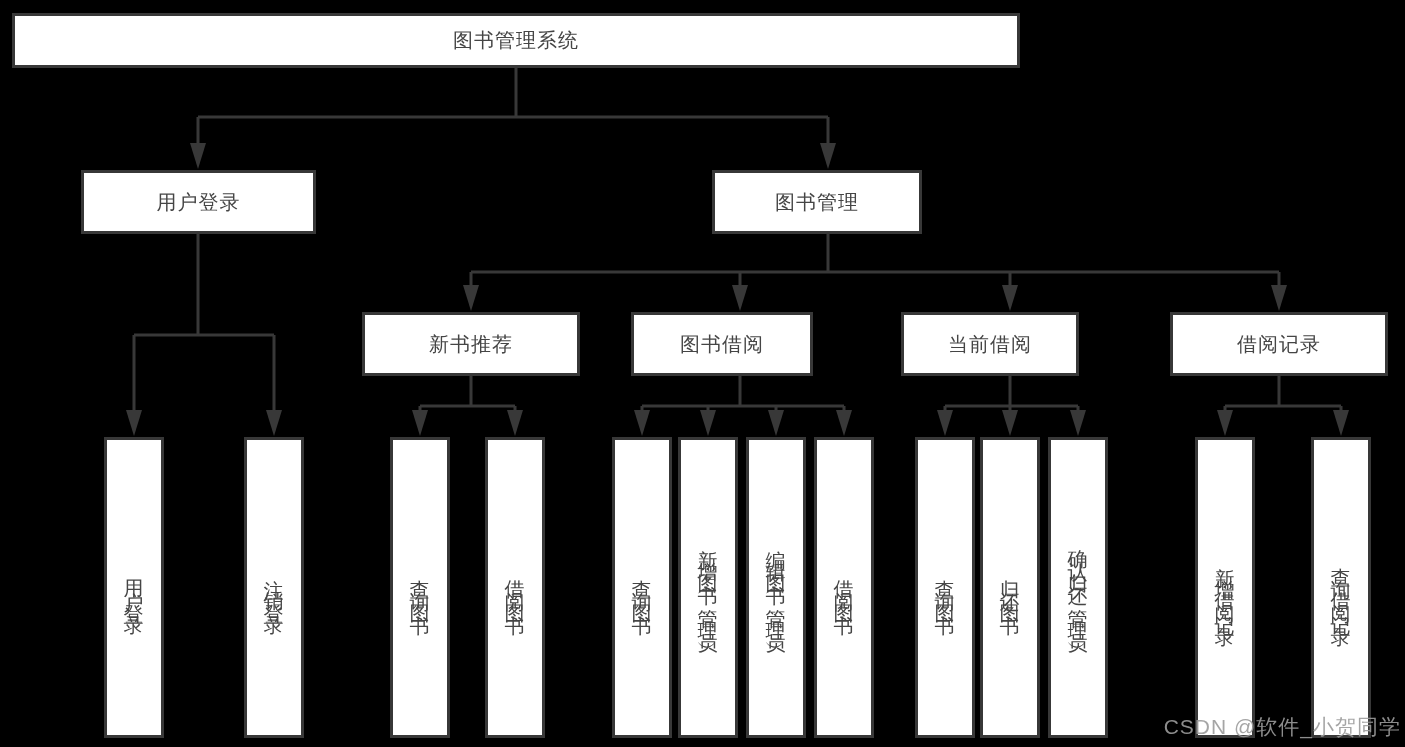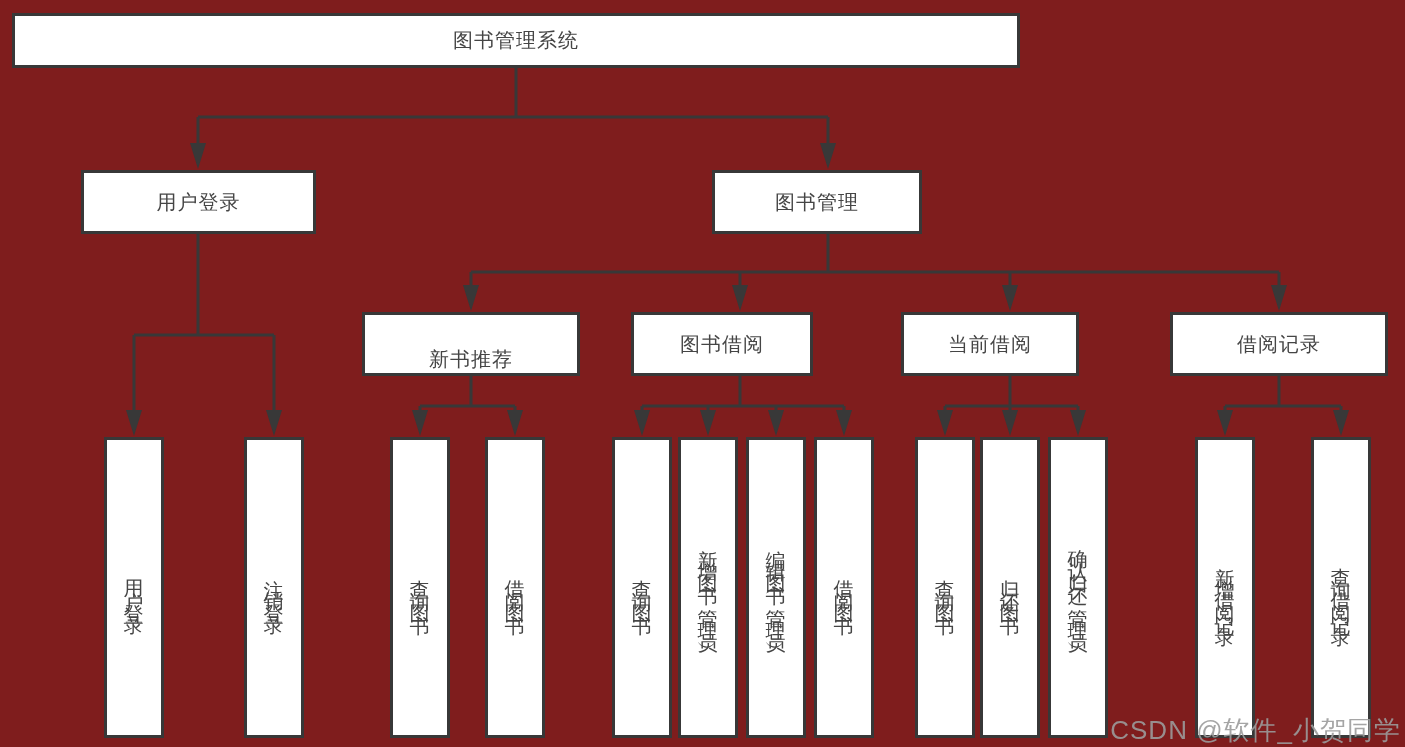--- a/index.html
+++ b/index.html
@@ -4,21 +4,21 @@
 <style>
   html, body {
     margin: 0;
     padding: 0;
     background: #ffffff;
   }
   #stage {
     position: relative;
     width: 1405px;
     height: 747px;
-    background: #7f1d1d;
+    background: #000000;
     font-family: "Liberation Sans", "DejaVu Sans", sans-serif;
     overflow: hidden;
   }
   #connectors {
     position: absolute;
     left: 0;
     top: 0;
     z-index: 0;
   }
   .box {
@@ -42,21 +42,21 @@
     font-size: 20px;
     letter-spacing: 12px;
     line-height: 1;
   }
   
   #node-root        { left: 12px;   top: 13px;  width: 1008px; height: 55px; }
   
   #node-user-login  { left: 81px;   top: 170px; width: 235px;  height: 64px; }
   #node-book-mgmt   { left: 712px;  top: 170px; width: 210px;  height: 64px; }
   
-  #node-new-books   { left: 362px;  top: 312px; width: 218px;  height: 64px; align-items: flex-end; }
+  #node-new-books   { left: 362px;  top: 312px; width: 218px;  height: 64px; }
   #node-book-borrow { left: 631px;  top: 312px; width: 182px;  height: 64px; }
   #node-cur-borrow  { left: 901px;  top: 312px; width: 178px;  height: 64px; }
   #node-records     { left: 1170px; top: 312px; width: 218px;  height: 64px; }
   
   .vbox { top: 437px; width: 60px; height: 301px; }
   #leaf-login        { left: 104px;  }
   #leaf-logout       { left: 244px;  }
   #leaf-nb-query     { left: 390px;  }
   #leaf-nb-borrow    { left: 485px;  }
   #leaf-bb-query     { left: 612px;  }
@@ -66,21 +66,21 @@
   #leaf-cb-query     { left: 915px;  }
   #leaf-cb-return    { left: 980px;  }
   #leaf-cb-confirm   { left: 1048px; }
   #leaf-rec-add      { left: 1195px; }
   #leaf-rec-query    { left: 1311px; }
   #watermark {
     position: absolute;
     right: 4px;
     top: 713px;
     z-index: 3;
-    font-size: 26px;
+    font-size: 21px;
     color: rgba(155, 155, 155, 0.9);
     letter-spacing: 1px;
     pointer-events: none;
     white-space: nowrap;
   }
 </style>
 </head>
 <body>
 
 <div id="stage">

